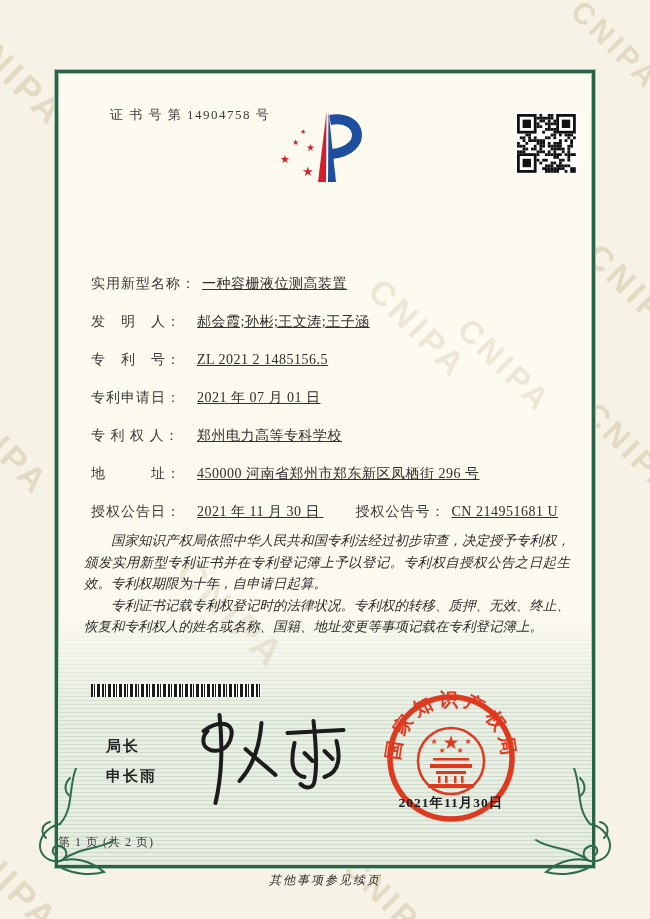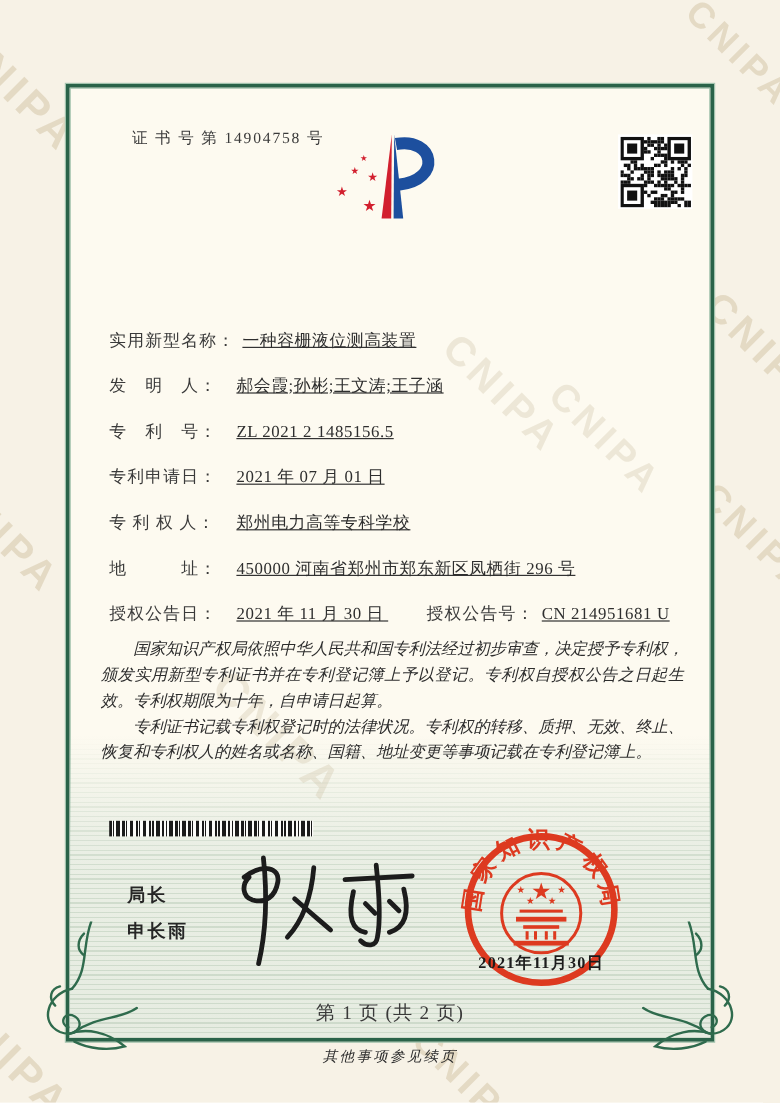--- a/index.html
+++ b/index.html
@@ -48,22 +48,22 @@
   .sig-label{position:absolute;left:48px;font-size:15px;font-weight:bold;color:#262626;
          font-family:"Liberation Sans","DejaVu Sans",sans-serif;letter-spacing:2px;}
   .sig-title{top:664px;}
   .sig-name{top:694px;}
   .autograph{position:absolute;left:115px;top:636px;width:180px;height:100px;}
 
   .seal{position:absolute;left:322px;top:614px;width:142px;height:142px;}
   .seal-date{position:absolute;left:322px;top:721px;width:142px;text-align:center;
          font-size:13.5px;font-weight:bold;color:#1c1c1c;letter-spacing:1px;}
 
-  .page-info{position:absolute;left:0;top:761px;width:100%;text-align:center;
-         font-size:16px;color:#3a3a3a;letter-spacing:1px;}
+  .page-info{position:absolute;left:0;top:761px;width:100%;
+         font-size:12px;color:#3a3a3a;letter-spacing:1px;}
 
   .flourish{position:absolute;width:95px;height:112px;z-index:3;}
   .flourish.left{left:26px;top:768px;}
   .flourish.right{left:529px;top:768px;transform:scaleX(-1);}
 
   .continuation{position:absolute;left:0;top:872px;width:100%;text-align:center;
          font-size:12px;font-style:italic;color:#2d2d2d;letter-spacing:2px;}
 
   svg .green{stroke:#2f6b4d;fill:none;stroke-width:2;stroke-linecap:round;}
   svg .ink{stroke:#1c1c1c;fill:none;stroke-width:4;stroke-linecap:round;stroke-linejoin:round;}

